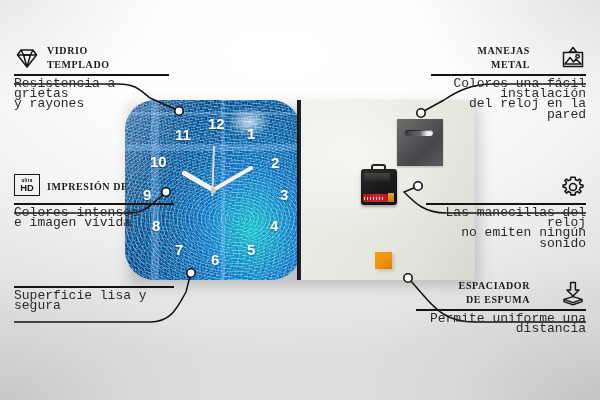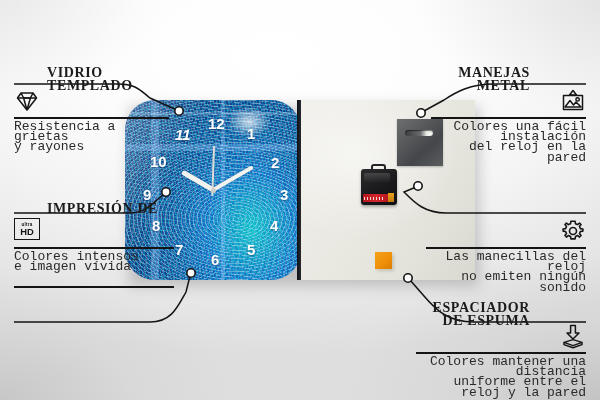--- a/index.html
+++ b/index.html
@@ -94,27 +94,27 @@
 
   .foam{position:absolute;left:74px;top:152px;width:17px;height:17px;
     background:linear-gradient(140deg,#f4a01a 0%,#ef8f08 60%,#d87e05 100%);
     box-shadow:2px 2px 3px rgba(120,110,90,.28);}
 
   
   .feat{position:absolute;}
   .feat .head{display:flex;align-items:center;gap:7px;}
   .feat.right .head{justify-content:flex-end;gap:30px;}
   .ttl{font-family:"Liberation Serif", serif;font-weight:bold;color:#1b1b1b;
-    font-size:14px;line-height:13.5px;letter-spacing:.6px;text-transform:uppercase;}
+    font-size:10px;line-height:13.5px;letter-spacing:.6px;text-transform:uppercase;}
   .feat.left .ttl{text-align:left;}
   .feat.right .ttl{text-align:right;}
   .rule{height:1.5px;background:#141414;margin:3px 0 3px;}
   .sub{font-family:Liberation Mono, monospace;color:#2a2a2a;font-size:13px;line-height:10.4px;}
   .feat.right .sub{text-align:right;}
-  .ico{flex:0 0 auto;width:26px;height:26px;display:block;margin-top:44px;}
+  .ico{flex:0 0 auto;width:26px;height:26px;display:block;}
   .ico svg{display:block;width:26px;height:26px;}
 
   .hdbox{width:26px;height:22px;border:1.6px solid #161616;display:flex;flex-direction:column;
     align-items:center;justify-content:center;box-sizing:border-box;}
   .hdbox .u{font-family:"Liberation Sans", sans-serif;font-size:4.6px;font-weight:bold;
     letter-spacing:.2px;line-height:5px;color:#161616;}
   .hdbox .h{font-family:"Liberation Sans", sans-serif;font-size:9.4px;font-weight:bold;
     line-height:9.6px;color:#161616;}
 
   svg.conn{position:absolute;left:0;top:0;width:600px;height:400px;pointer-events:none;overflow:visible;}
@@ -148,21 +148,21 @@
       <div class="num" style="left:122px;top:26px;">1</div>
       <div class="num" style="left:146px;top:55px;">2</div>
       <div class="num" style="left:155px;top:87px;">3</div>
       <div class="num" style="left:145px;top:118px;">4</div>
       <div class="num" style="left:122px;top:142px;">5</div>
       <div class="num" style="left:86px;top:152px;">6</div>
       <div class="num" style="left:50px;top:142px;">7</div>
       <div class="num" style="left:27px;top:118px;">8</div>
       <div class="num" style="left:18px;top:87px;">9</div>
       <div class="num" style="left:25px;top:54px;">10</div>
-      <div class="num" style="left:50px;top:27px;font-style:italic;">11</div>
+      <div class="num" style="left:50px;top:27px;">11</div>
 
       <div class="hand hour" style="transform:rotate(-60deg);"></div>
       <div class="hand minute" style="transform:rotate(60deg);"></div>
       <div class="hand second" style="transform:rotate(182deg);"></div>
       <div class="pin"></div>
     </div>
 
     <div class="panel-edge"></div>
 
     <div class="back-panel">
@@ -243,20 +243,23 @@
     </div>
     <div class="rule"></div>
     <div class="sub">
       <span>Colores intensos</span><br>
       <span>e imagen vívida</span>
     </div>
   </div>
 
   <div class="feat left" style="left:14px;top:283px;width:160px;">
     <div class="rule"></div>
+    <div class="sub">
+      <span>Superficie lisa y segura</span>
+    </div>
   </div>
 
   <div class="feat right" style="left:431px;top:44px;width:155px;">
     <div class="head">
       <span class="ttl">
         <span>MANEJAS</span><br>
         <span>METAL</span>
       </span>
       <span class="ico">
         <svg viewBox="0 0 26 26">
@@ -305,18 +308,17 @@
             <g fill="none" stroke="#161616" stroke-width="1.5" stroke-linejoin="round">
           <path d="M10.6 2.5 L15.4 2.5 L15.4 10 L19 10 L13 16 L7 10 L10.6 10 Z"></path>
           <path d="M13 16.6 L22 19.4 L13 22.6 L4 19.4 Z"></path>
           <path d="M4 19.4 L4 21.6 L13 24.8 L22 21.6 L22 19.4"></path>
         </g>
           </svg>
       </span>
     </div>
     <div class="rule"></div>
     <div class="sub">
-      <span>Colores mantener una distancia</span><br>
-      <span>uniforme entre el reloj y la pared</span>
+      <span>Permite uniforme una distancia</span><br>
     </div>
   </div>
 
 </div>
 
 </body></html>

